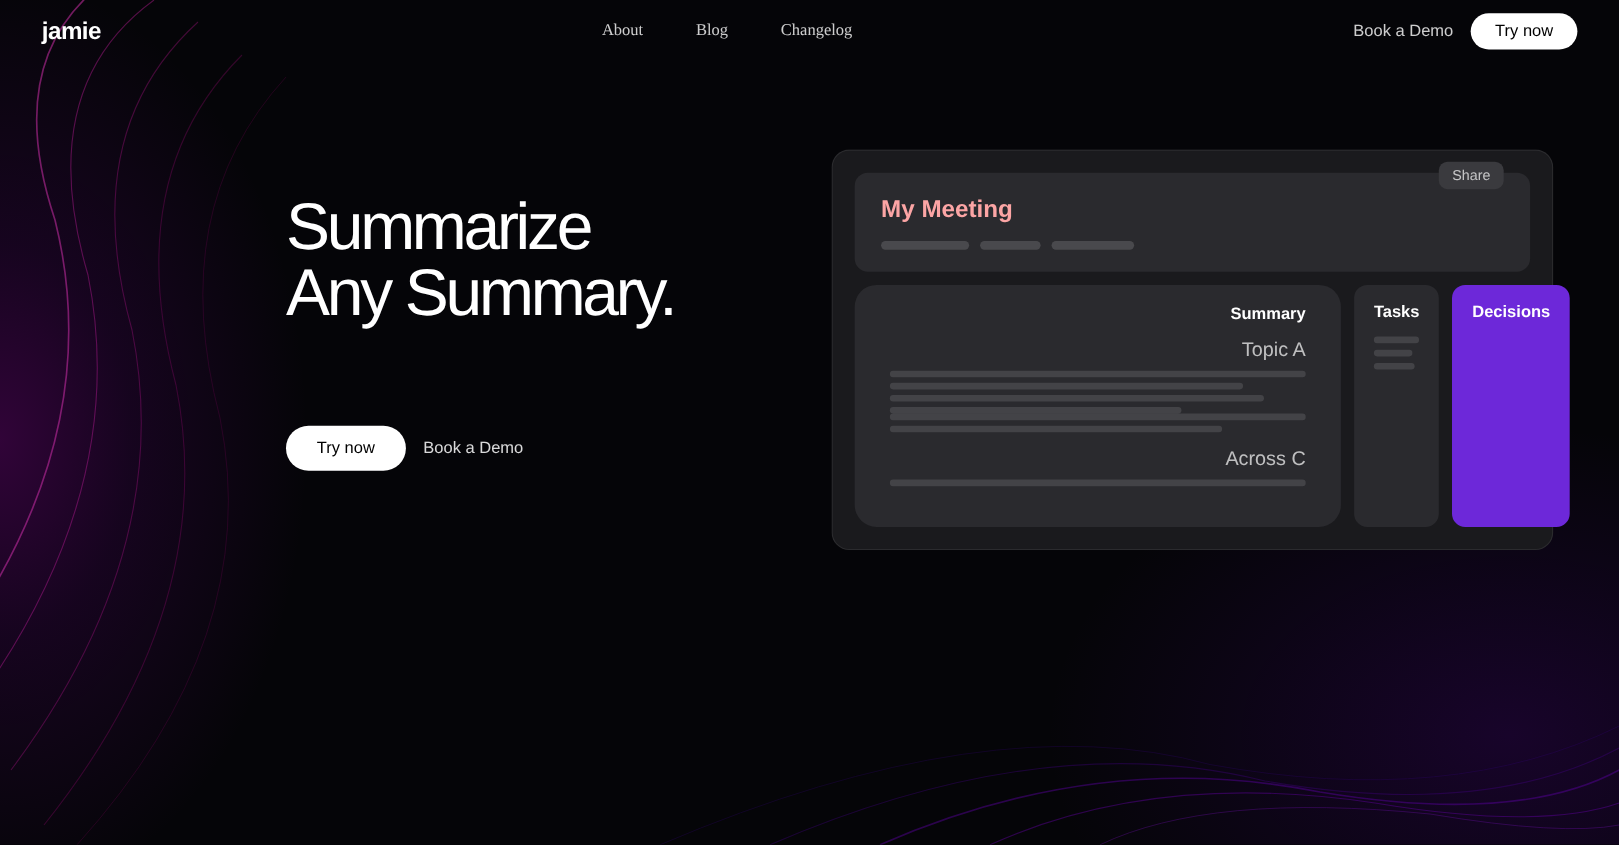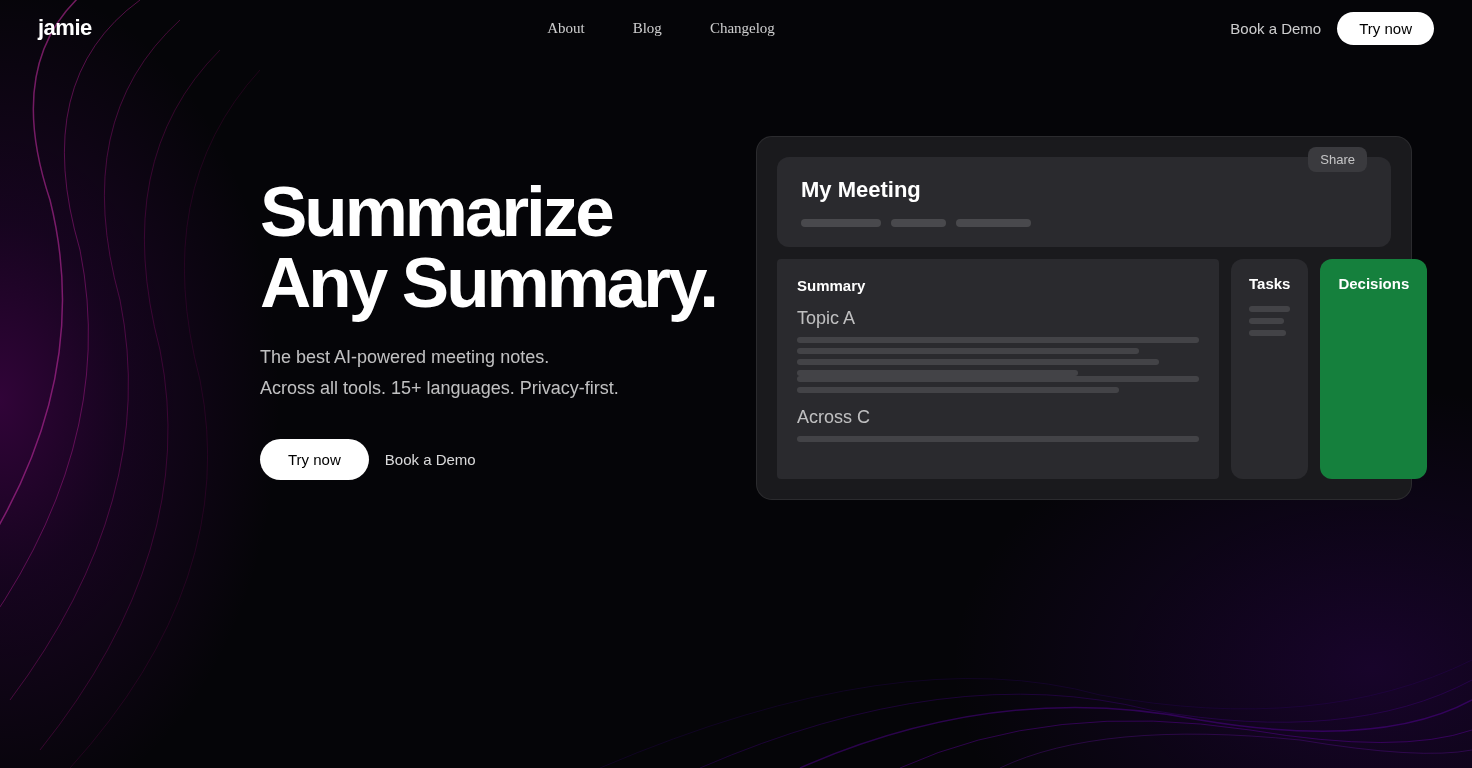--- a/index.html
+++ b/index.html
@@ -135,22 +135,22 @@
       padding: 60px 80px 0 260px;
       height: calc(768px - 56px);
     }
 
     .hero-text {
       flex: 0 0 auto;
       padding-top: 60px;
     }
 
     .hero-title {
-      font-size: 71px;
-      font-weight: 700;
+      font-size: 60px;
+      font-weight: 400;
       color: #ffffff;
       line-height: 1.0;
       letter-spacing: -3px;
     }
 
     .hero-subtitle {
       font-size: 18px;
       color: rgba(255,255,255,0.75);
       line-height: 1.7;
       margin-top: 24px;
@@ -200,21 +200,21 @@
     .card-header {
       background: #2a2a2e;
       border-radius: 12px;
       padding: 20px 24px;
       margin-bottom: 12px;
     }
 
     .card-title {
       font-size: 22px;
       font-weight: 600;
-      color: #ffffff;
+      color: #fca5a5;
       margin-bottom: 16px;
     }
 
     .card-share-btn {
       float: right;
       margin-top: -30px;
       background: #3a3a3e;
       border: none;
       border-radius: 8px;
       color: rgba(255,255,255,0.7);
@@ -236,23 +236,24 @@
     }
 
     .cards-row {
       display: flex;
       gap: 12px;
     }
 
     .card-summary {
       flex: 1;
       background: #2a2a2e;
-      border-radius: 4px;
-      padding: 18px 20px;
+      border-radius: 20px;
+      padding: 18px 32px;
       min-height: 220px;
+      text-align: right;
     }
 
     .card-panel-title {
       font-size: 15px;
       font-weight: 600;
       color: #ffffff;
       margin-bottom: 14px;
     }
 
     .topic-label {
@@ -295,21 +296,21 @@
       margin-top: 10px;
     }
 
     .task-line {
       height: 6px;
       border-radius: 3px;
       background: rgba(255,255,255,0.12);
     }
 
     .card-decisions {
-      background: #15803d;
+      background: #6d28d9;
       border-radius: 12px;
       padding: 16px 18px;
       flex: 1;
     }
 
     .decisions-title {
       font-size: 15px;
       font-weight: 600;
       color: #ffffff;
     }
@@ -351,22 +352,21 @@
   </div>
 </nav>
 
 <div class="hero">
   <div class="hero-text">
     <h1 class="hero-title">
       <span>Summarize</span><br>
       <span>Any Summary.</span>
     </h1>
     <p class="hero-subtitle">
-      <span>The best AI-powered meeting notes.</span><br>
-      <span>Across all tools. 15+ languages. Privacy-first.</span>
+      <br>
     </p>
     <div class="hero-buttons">
       <button class="btn-hero-try">Try now</button>
       <button class="btn-hero-demo">Book a Demo</button>
     </div>
   </div>
 
   <div class="ui-mockup">
     <div class="card-outer">
 

